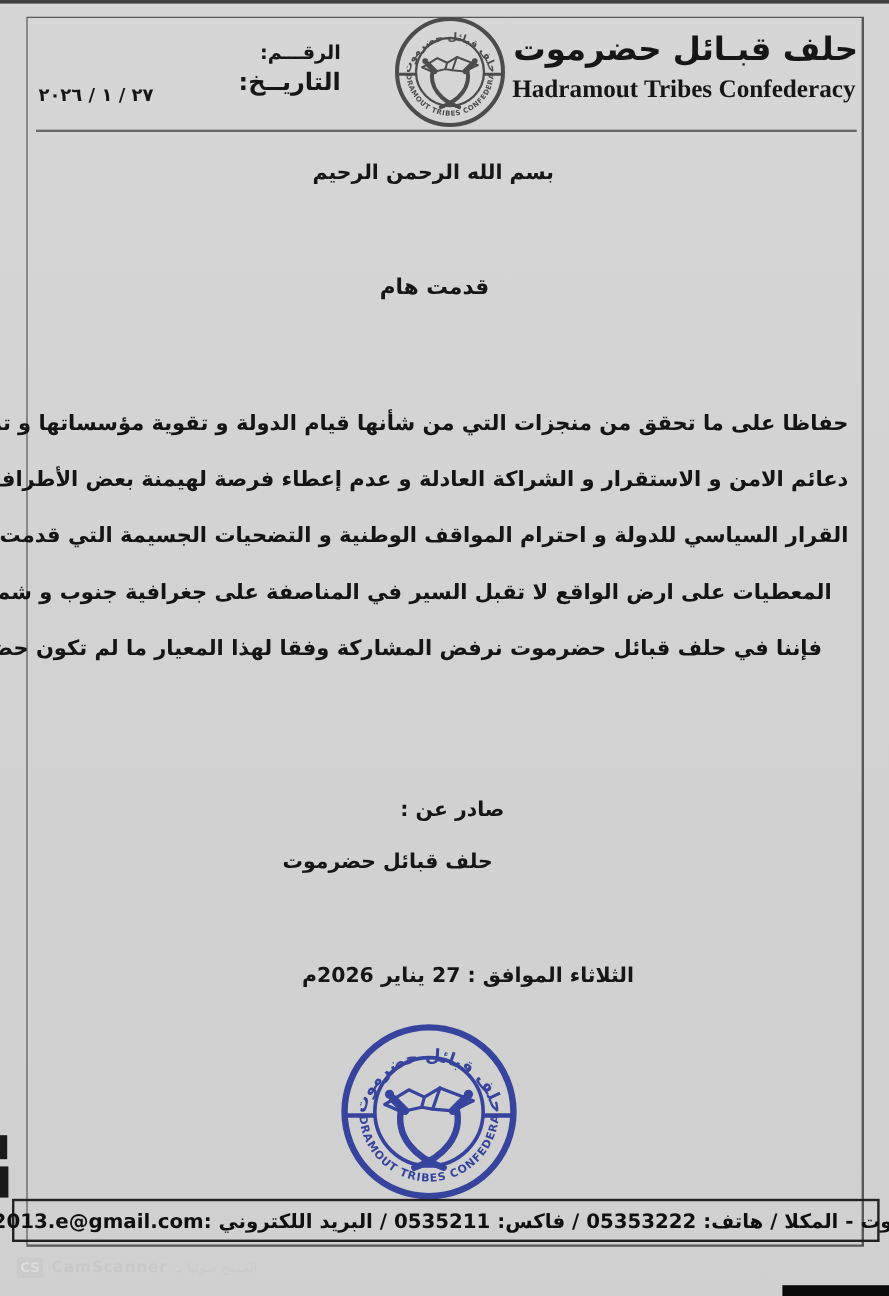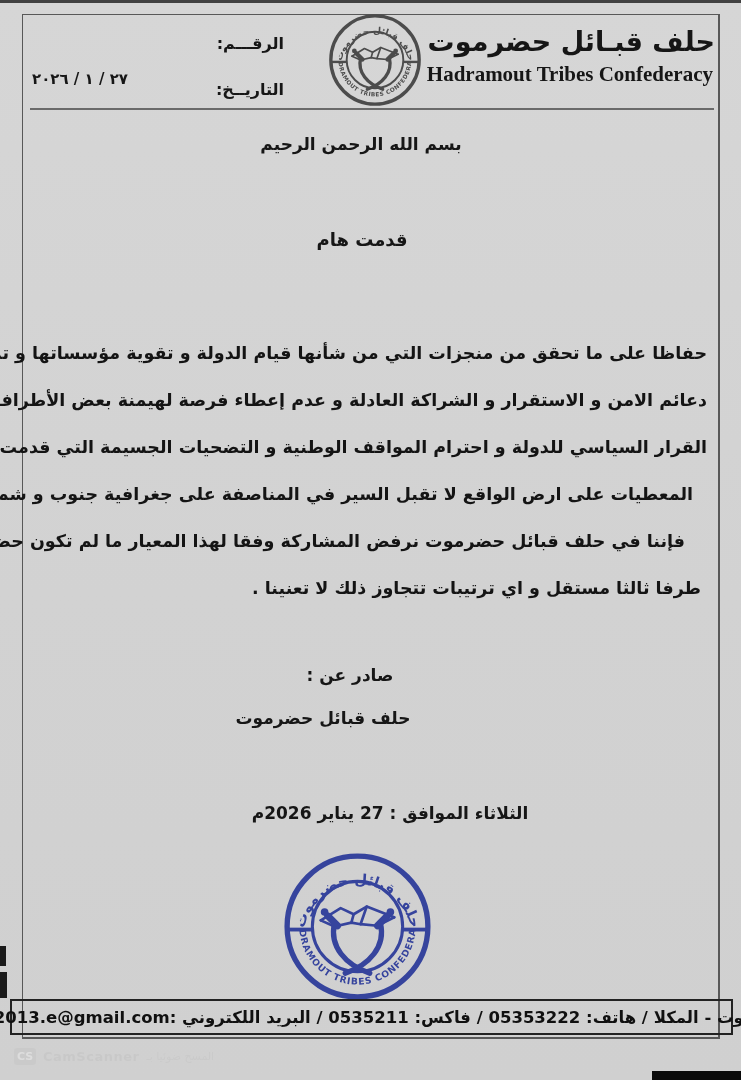--- a/index.html
+++ b/index.html
@@ -5,31 +5,31 @@
   html,body{margin:0;padding:0;width:741px;height:1080px;overflow:hidden;background:#cfcfcf;}
   .page{position:absolute;inset:0;background:linear-gradient(180deg,#d6d6d6 0%,#d2d2d2 55%,#d0d0d0 100%);
         font-family:"DejaVu Sans",sans-serif;color:#161616;}
   .topstrip{position:absolute;top:0;left:0;right:0;height:3px;background:#414141;}
   .frame{position:absolute;left:22px;top:14px;width:695px;height:1022px;border:2px solid #585858;border-left-width:1px;border-top-width:1px;}
   .sep{position:absolute;left:30px;top:108px;width:684px;height:2px;background:#6a6a6a;}
 
   .org-ar{position:absolute;right:26px;top:26px;font-size:27px;font-weight:bold;white-space:nowrap;direction:rtl;letter-spacing:1px;}
   .org-en{position:absolute;right:28px;top:62px;font-family:"Liberation Serif",serif;font-size:21px;font-weight:bold;white-space:nowrap;}
   .num-label{position:absolute;right:457px;top:34px;font-size:16px;font-weight:bold;direction:rtl;white-space:nowrap;}
-  .date-label{position:absolute;right:457px;top:80px;font-size:16px;font-weight:bold;direction:rtl;white-space:nowrap;}
+  .date-label{position:absolute;right:457px;top:56px;font-size:20px;font-weight:bold;direction:rtl;white-space:nowrap;}
   .date-value{position:absolute;left:32px;top:70px;font-size:15px;font-weight:bold;direction:rtl;white-space:nowrap;letter-spacing:2px;}
 
   .logo{position:absolute;left:327px;top:12px;width:96px;height:96px;color:#4c4c4c;}
   .stamp{position:absolute;left:281px;top:850px;width:153px;height:153px;color:#2b3a9a;opacity:.93;}
   .logo svg,.stamp svg{width:100%;height:100%;display:block;}
 
   .cline{position:absolute;transform:translateX(-50%);white-space:nowrap;font-weight:bold;direction:rtl;}
   .basmala{left:361px;top:134px;font-size:17px;text-align:center;}
   .doc-title{left:362px;top:229px;font-size:18px;letter-spacing:1px;}
-  .issued-label{left:350px;top:665px;font-size:17px;}
+  .issued-label{left:377px;top:665px;font-size:17px;}
   .issued-value{left:323px;top:708px;font-size:17px;}
   .date-line{left:390px;top:803px;font-size:17px;}
 
   .body-par{position:absolute;right:34px;left:48px;top:330px;direction:rtl;text-align:right;font-weight:bold;font-size:17.5px;color:#141414;}
   .body-par .bl{line-height:47px;white-space:nowrap;}
   .body-par .ind-a{margin-right:14px;}
   .body-par .ind-b{margin-right:22px;}
   .body-par .ind-c{margin-right:6px;}
 
   .footbox{position:absolute;left:10px;top:999px;width:719px;height:32px;border:2px solid #222;
@@ -100,21 +100,20 @@
 
   <div class="cline basmala">بسم الله الرحمن الرحيم</div>
   <div class="cline doc-title">قدمت هام</div>
 
   <div class="body-par">
     <div class="bl">حفاظا على ما تحقق من منجزات التي من شأنها قيام الدولة و تقوية مؤسساتها و ترسيخ</div>
     <div class="bl">دعائم الامن و الاستقرار و الشراكة العادلة و عدم إعطاء فرصة لهيمنة بعض الأطراف على</div>
     <div class="bl">القرار السياسي للدولة و احترام المواقف الوطنية و التضحيات الجسيمة التي قدمت و ان</div>
     <div class="bl ind-a">المعطيات على ارض الواقع لا تقبل السير في المناصفة على جغرافية جنوب و شمال ..</div>
     <div class="bl ind-b">فإننا في حلف قبائل حضرموت نرفض المشاركة وفقا لهذا المعيار ما لم تكون حضرموت</div>
-    <div class="bl ind-c">طرفا ثالثا مستقل و اي ترتيبات تتجاوز ذلك لا تعنينا .</div>
   </div>
 
   <div class="cline issued-label">صادر عن :</div>
   <div class="cline issued-value">حلف قبائل حضرموت</div>
   <div class="cline date-line">الثلاثاء الموافق : 27 يناير 2026م</div>
 
   <div class="stamp">
     <svg viewBox="0 0 200 200">
         <use href="#emblem"></use>
       </svg>

